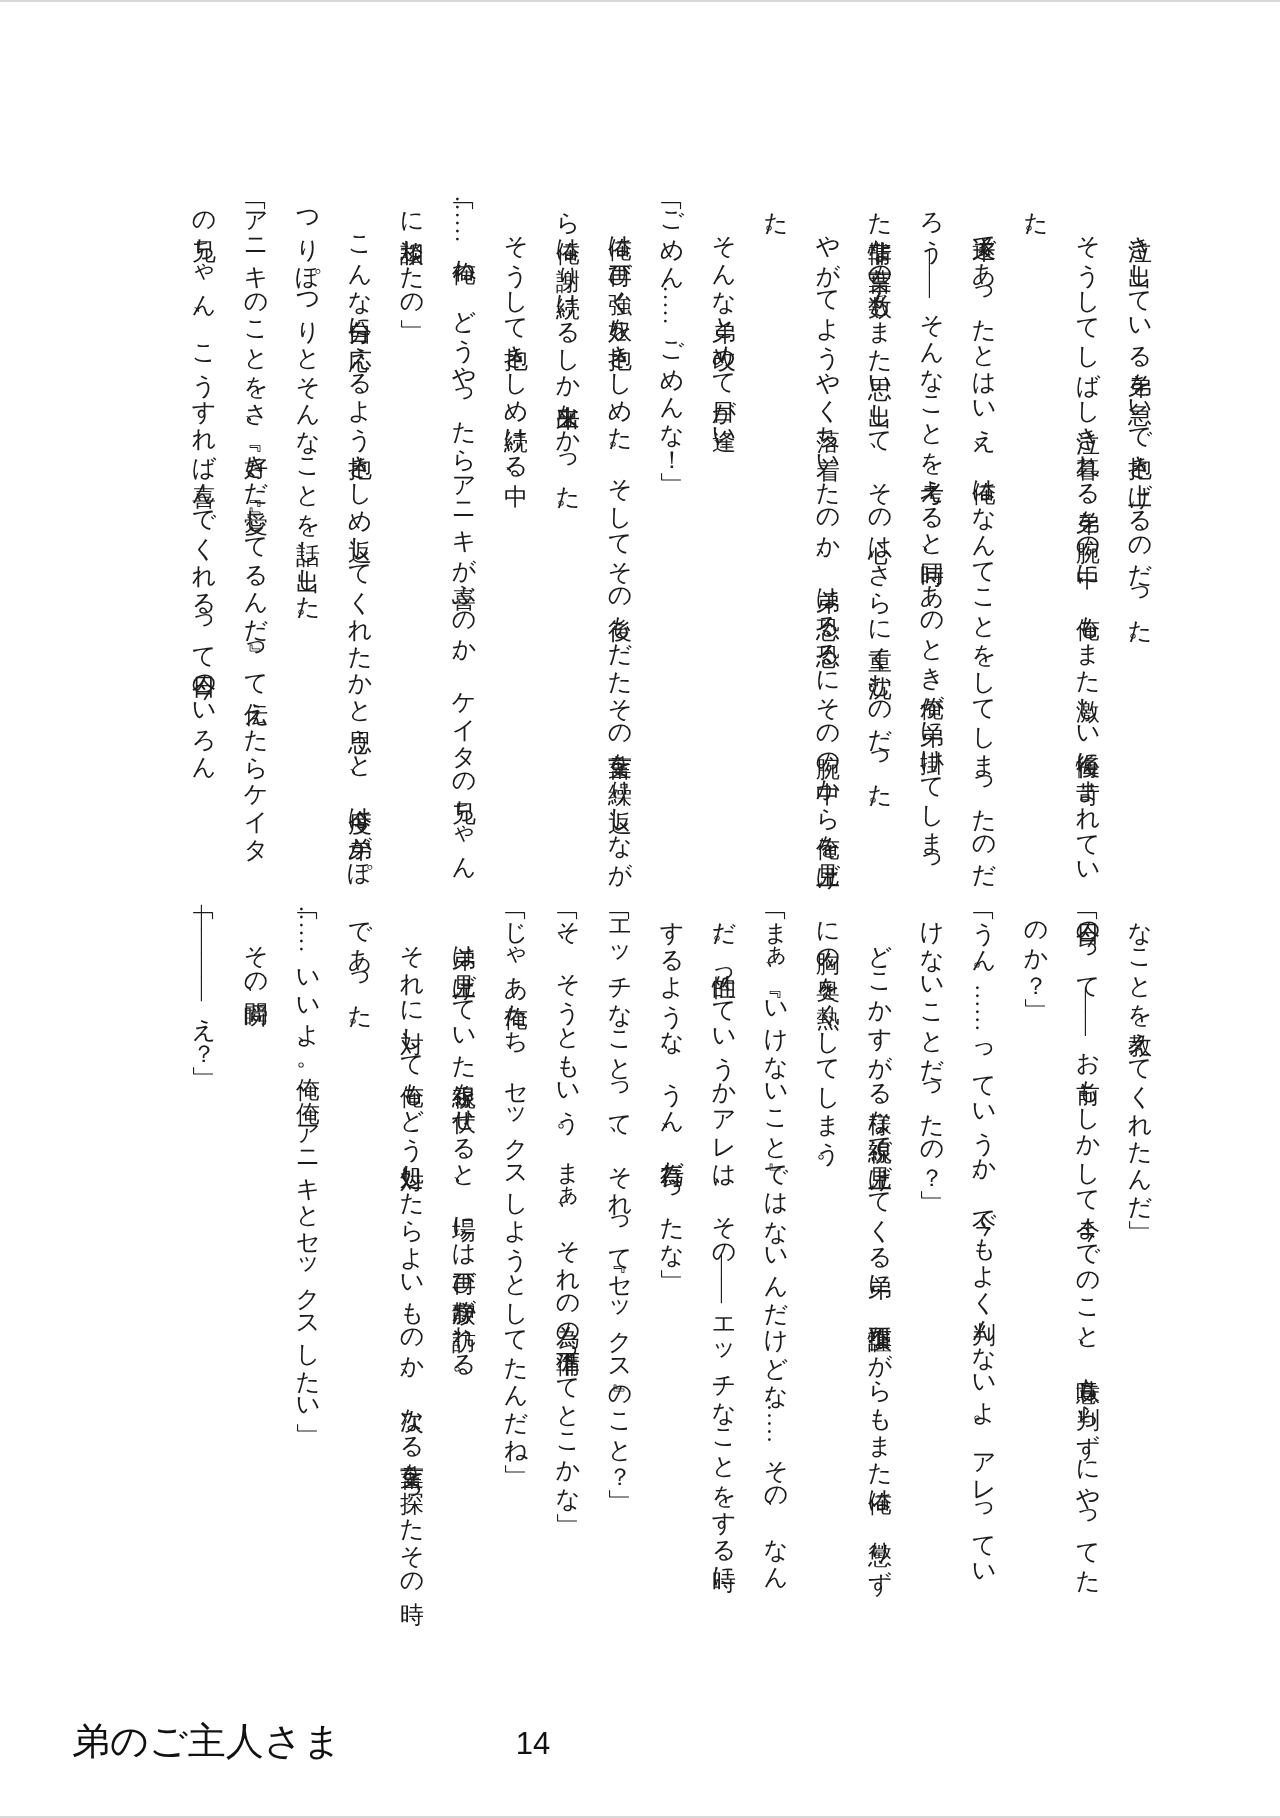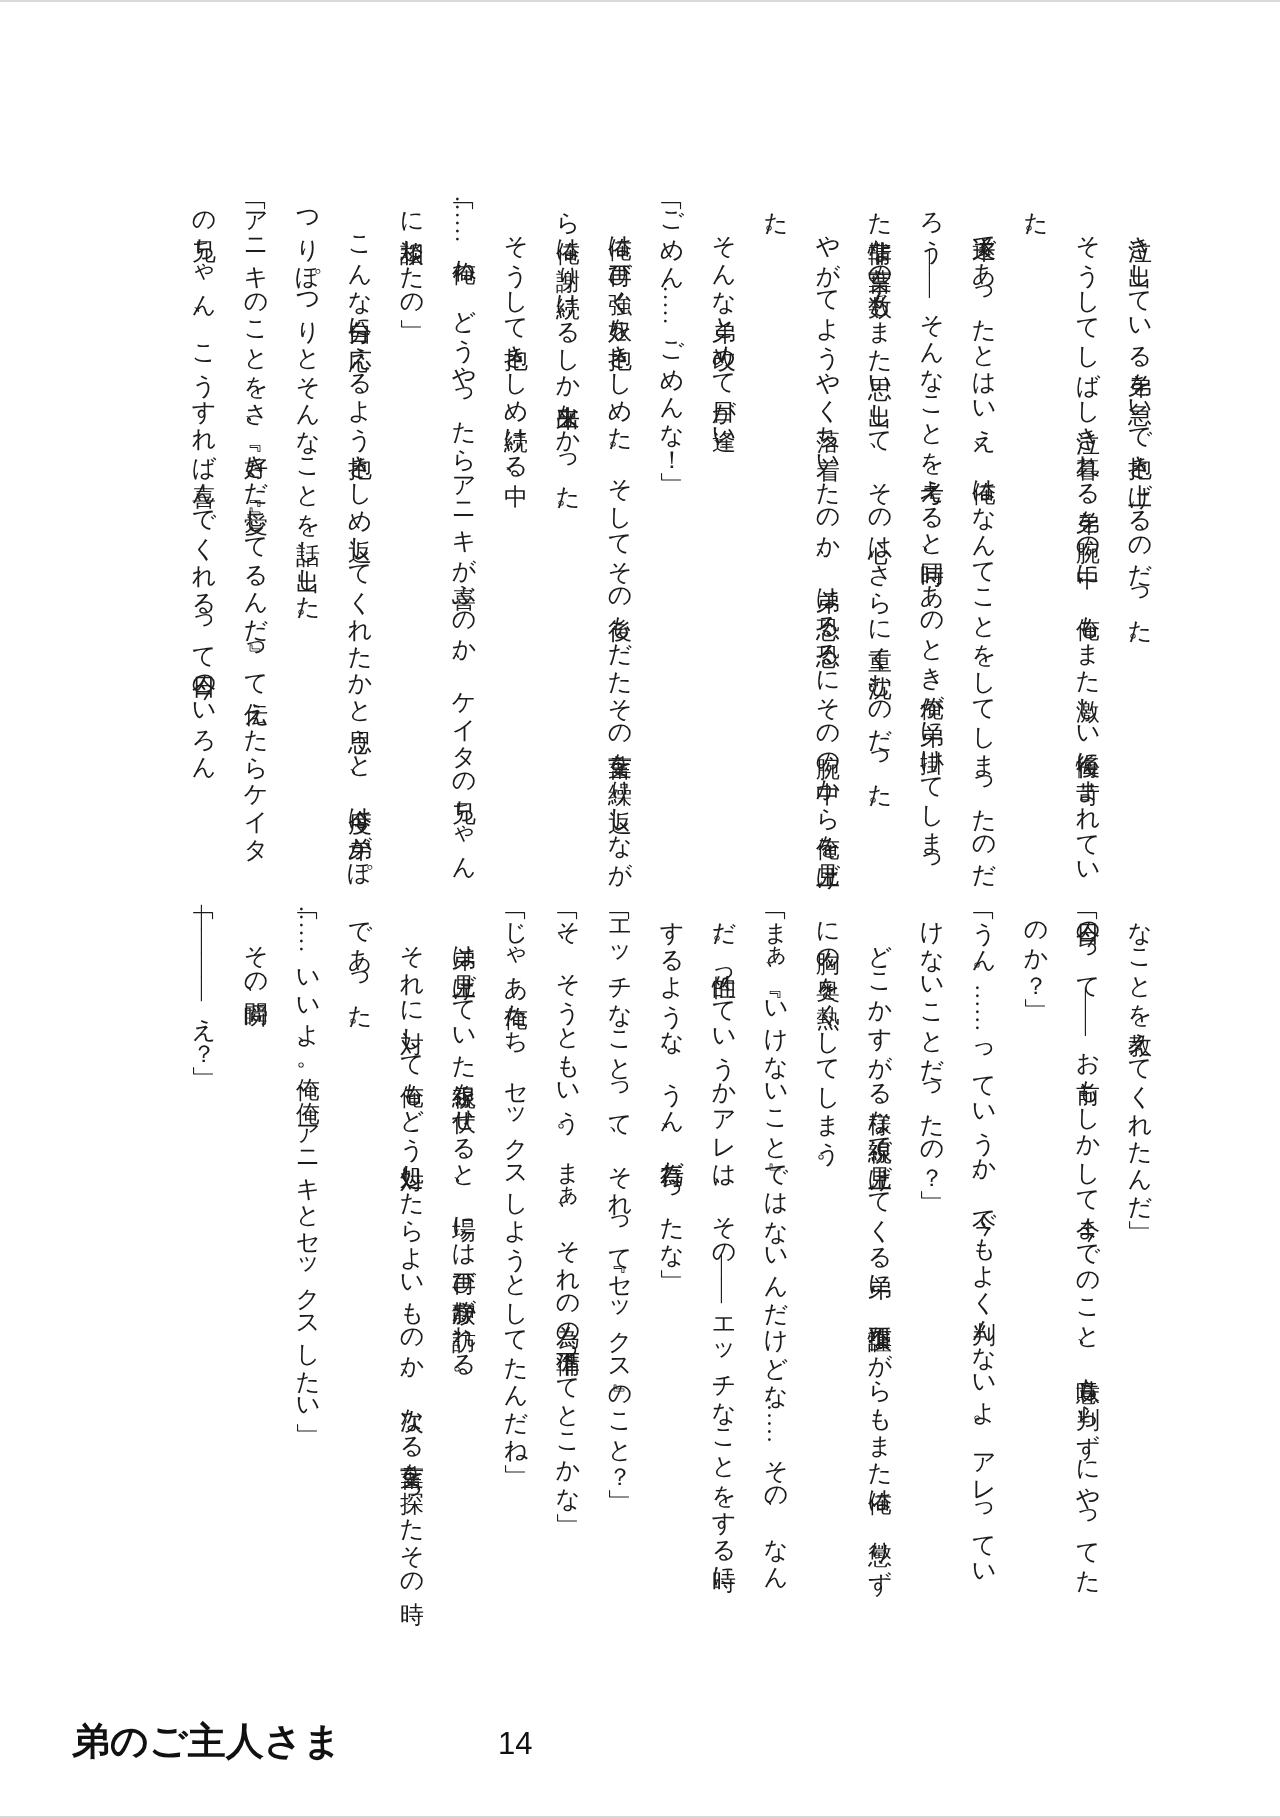--- a/index.html
+++ b/index.html
@@ -33,31 +33,31 @@
   }
   .vband.band-top    { top: 195px; }
   .vband.band-bottom { top: 905px; }
   .vband p.para { margin: 0; padding: 0; text-indent: 0; }
   .vband p.para.indent { text-indent: 1em; }
   .book-title {
     position: absolute;
     left: 72px;
     top: 1716px;
     font-family: "Liberation Sans", "DejaVu Sans", sans-serif;
-    font-weight: bold;
+    font-weight: normal;
     font-size: 38px;
     color: #111111;
     white-space: nowrap;
   }
   .page-number {
     position: absolute;
     left: 498px;
     top: 1726px;
     width: 70px;
-    text-align: left;
+    text-align: center;
     font-family: "Liberation Sans", "DejaVu Sans", sans-serif;
     font-size: 31px;
     color: #111111;
   }
 </style>
 </head>
 <body>
 
 <div class="page">
   <div class="edge top"></div>

